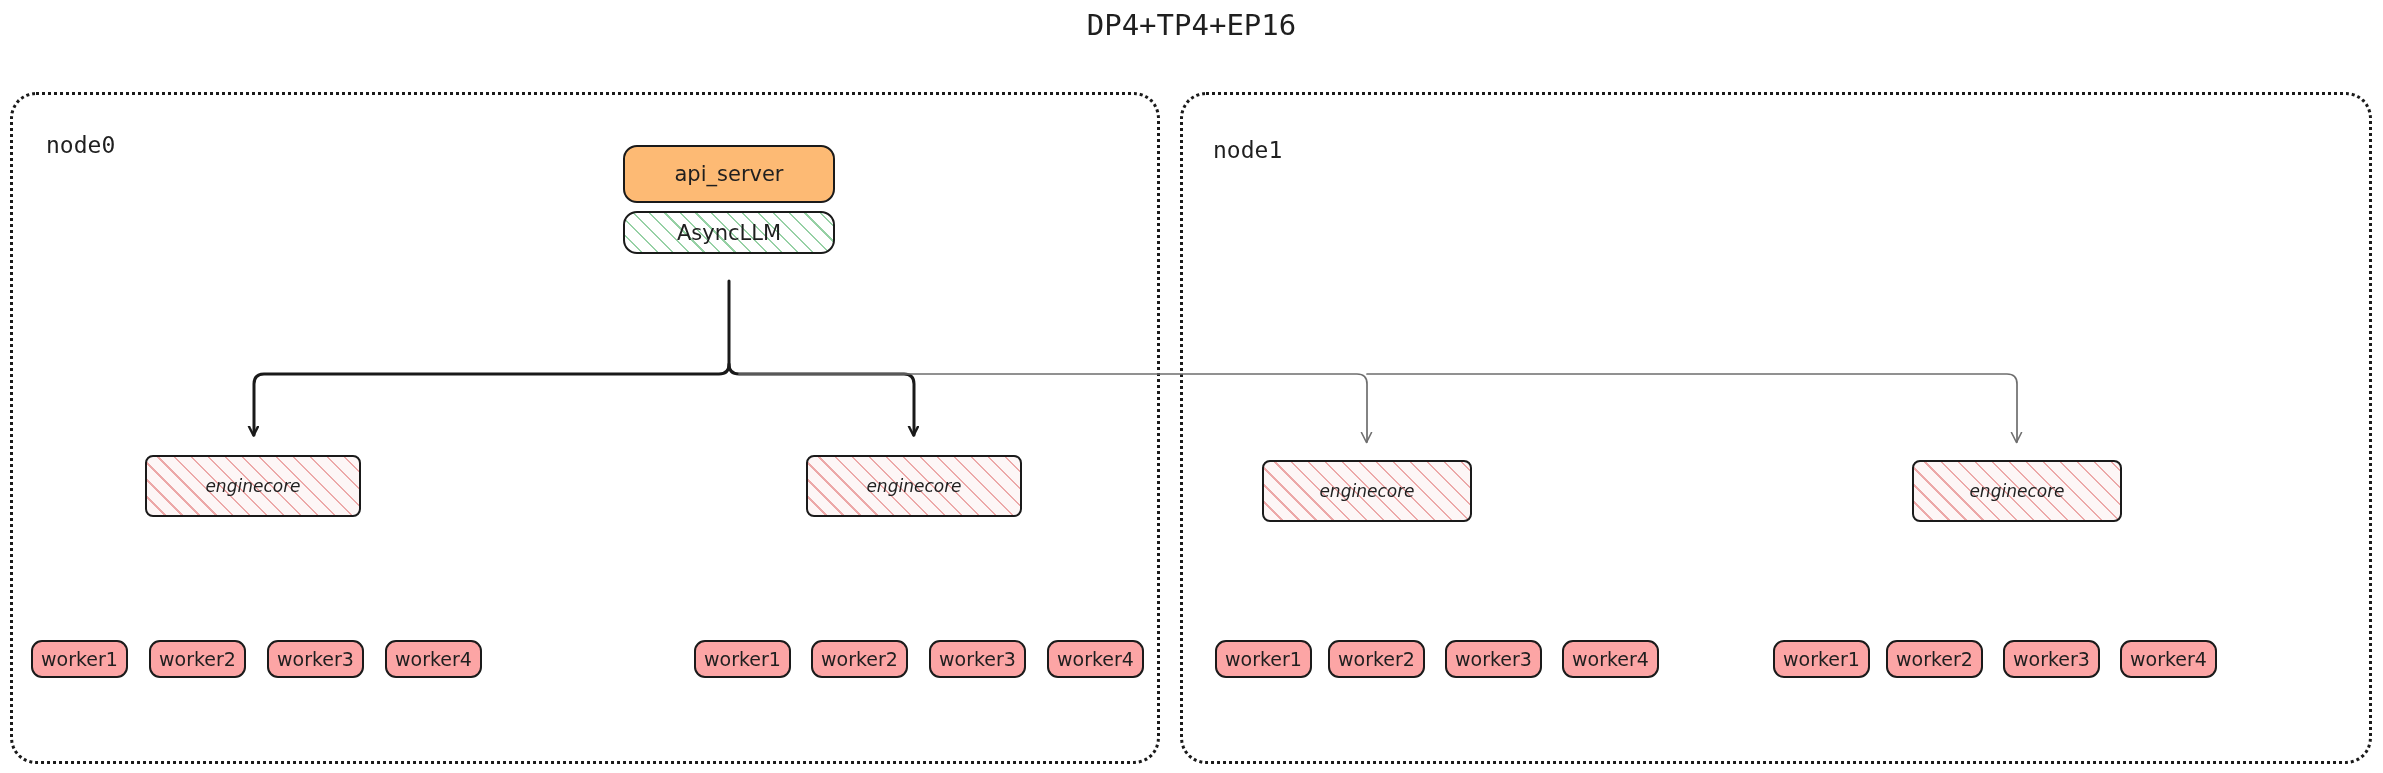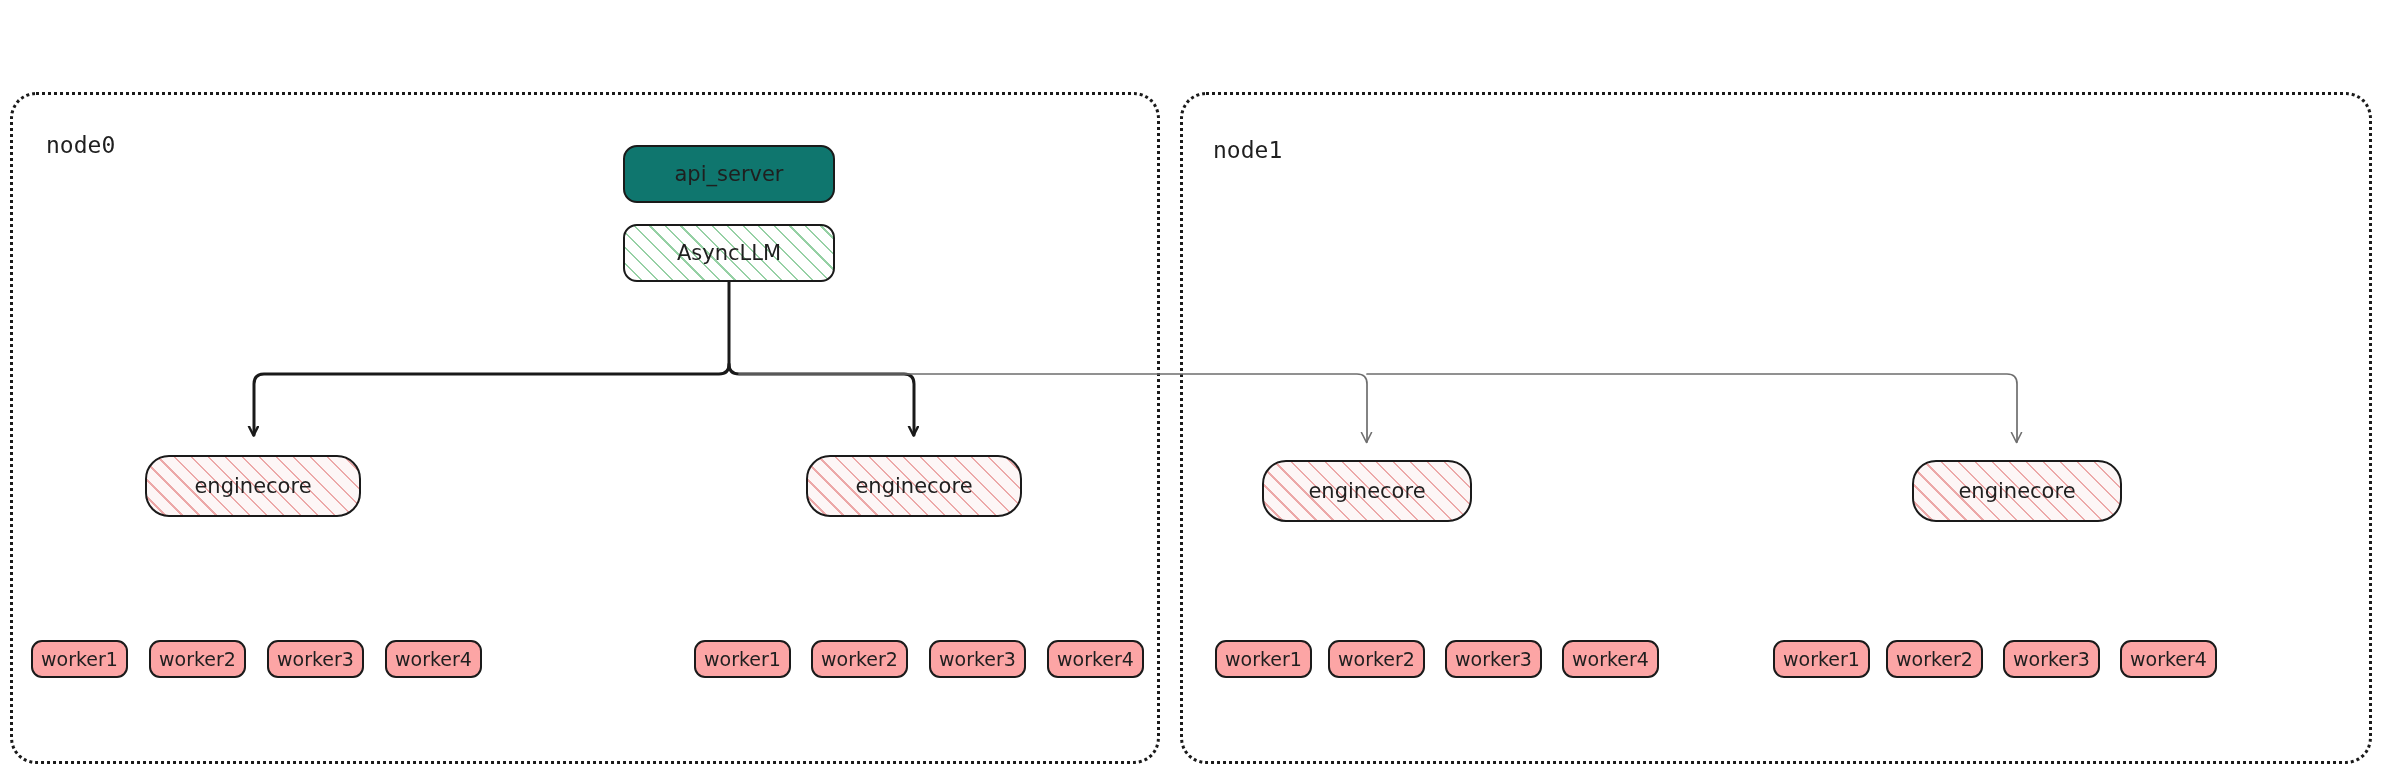--- a/index.html
+++ b/index.html
@@ -50,21 +50,21 @@
 
   
   .shape {
     position: absolute;
     box-sizing: border-box;
     display: flex;
     align-items: center;
     justify-content: center;
     color: #1f1f1f;
     white-space: nowrap;
-    background-color: #0f766e;
+    background-color: #fdba74;
   }
 
   
   .api-server {
     border: 2.5px solid #1a1a1a;
     border-radius: 14px;
     font-size: 21px;
   }
 
   
@@ -78,30 +78,31 @@
       rgba(63,170,90,0.55) 0px,
       rgba(63,170,90,0.55) 1.6px,
       rgba(255,255,255,0) 1.6px,
       rgba(255,255,255,0) 11px
     );
   }
 
   
   .enginecore {
     border: 2.8px solid #1a1a1a;
-    border-radius: 24px;
-    font-size: 21px;
+    border-radius: 8px;
+    font-size: 17px;
     background-color: #fdf6f6;
     background-image: repeating-linear-gradient(
       45deg,
       rgba(226,120,120,0.62) 0px,
       rgba(226,120,120,0.62) 1.5px,
       rgba(255,255,255,0) 1.5px,
       rgba(255,255,255,0) 12px
     );
+    font-style: italic;
   }
 
   
   .worker {
     border: 2.5px solid #1a1a1a;
     border-radius: 11px;
     font-size: 19px;
     background: #fca5a5;
   }
 
@@ -127,20 +128,21 @@
     stroke-width: 1.7;
     stroke-linecap: round;
     stroke-linejoin: round;
   }
 </style>
 </head>
 <body>
 
 <div id="canvas">
 
+  <div class="diagram-title">DP4+TP4+EP16</div>
 
   <div class="node-box" style="left:10px; top:92px; width:1150px; height:672px;"></div>
   <div class="node-label" style="left:46px; top:132px;">node0</div>
 
   <div class="node-box" style="left:1180px; top:92px; width:1192px; height:672px;"></div>
   <div class="node-label" style="left:1213px; top:137px;">node1</div>
 
   <svg id="connectors" viewBox="0 0 2383 773">
     <defs>
       <marker id="arrow-local" markerWidth="13" markerHeight="13" refX="9.5" refY="5" orient="auto" markerUnits="userSpaceOnUse">
@@ -157,21 +159,21 @@
 
     <path class="edge-remote" d="M 739,374 L 1357,374 Q 1367,374 1367,384 L 1367,442" marker-end="url(#arrow-remote)"></path>
 
     <path class="edge-remote" d="M 1367,374 L 2007,374 Q 2017,374 2017,384 L 2017,442" marker-end="url(#arrow-remote)"></path>
   </svg>
 
   <div class="shape api-server" style="left:623px; top:145px; width:212px; height:58px;">
     <span>api_server</span>
   </div>
 
-  <div class="shape asyncllm" style="left:623px; top:224px; width:212px; height:58px;">
+  <div class="shape asyncllm" style="left:623px; top:211px; width:212px; height:43px;">
     <span>AsyncLLM</span>
   </div>
 
   <div class="shape enginecore" style="left:145px; top:455px; width:216px; height:62px;">
     <span>enginecore</span>
   </div>
 
   <div class="shape enginecore" style="left:806px; top:455px; width:216px; height:62px;">
     <span>enginecore</span>
   </div>

